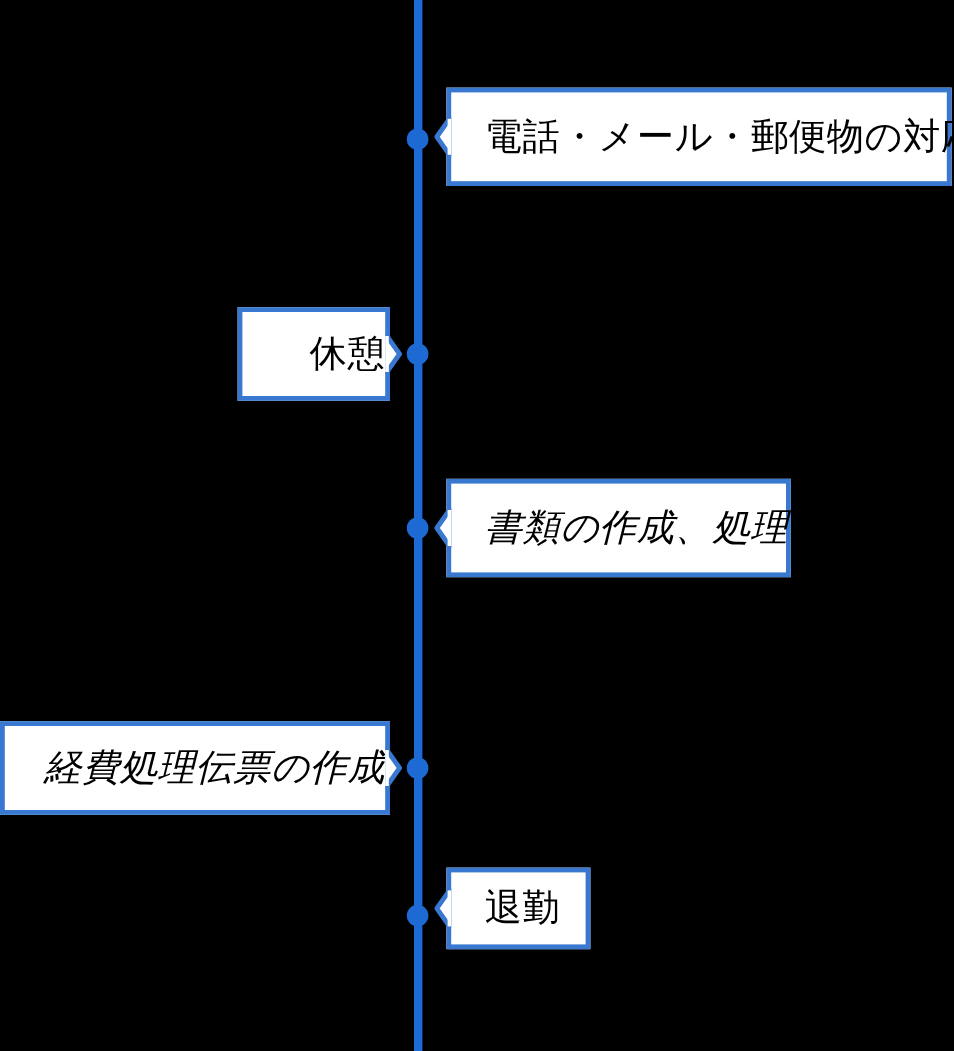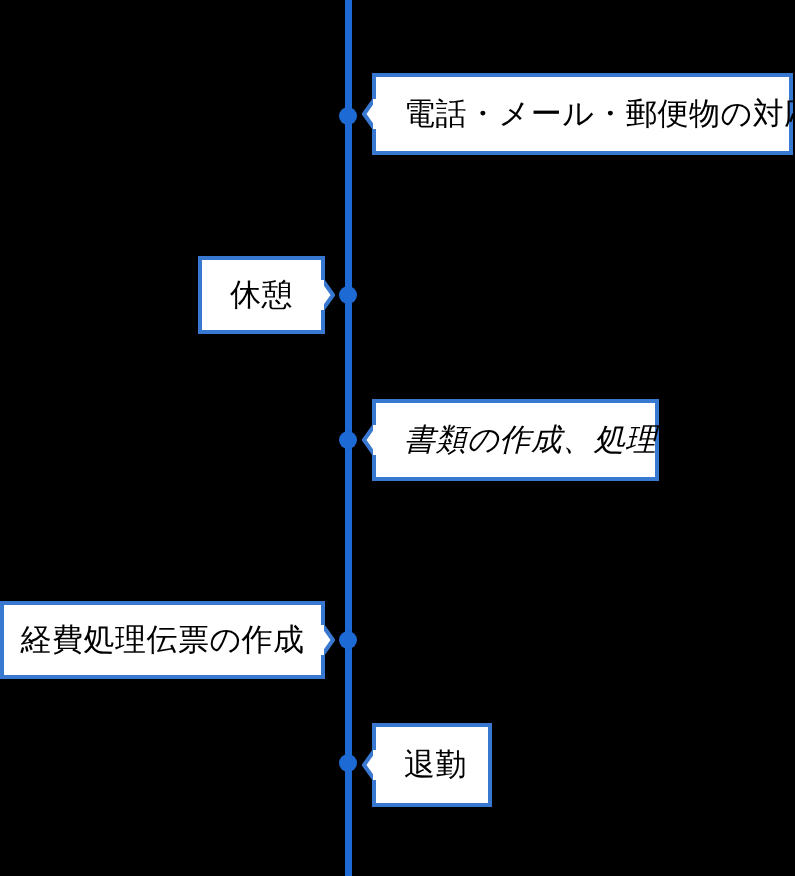--- a/index.html
+++ b/index.html
@@ -47,21 +47,21 @@
     font-size: 31px;
     line-height: 1.1;
     letter-spacing: 0.5px;
     white-space: nowrap;
   }
   .callout.right-side {
     justify-content: flex-start;
     padding-left: 28px;
   }
   .callout.left-side {
-    justify-content: center;
+    justify-content: flex-end;
   }
   
   .tail {
     position: absolute;
     top: 50%;
     transform: translateY(-50%);
     width: 14px;
     height: 34px;
   }
   .tail svg { display: block; }
@@ -102,32 +102,32 @@
     <span class="tail tail-left">
       <svg width="14" height="34" viewBox="0 0 14 34">
         <path d="M14 0 L2 17 L14 34 Z" fill="#ffffff" stroke="#3878d0" stroke-width="4"></path>
         <rect x="11" y="2" width="6" height="30" fill="#ffffff"></rect>
       </svg>
     </span>
     <span>書類の作成、処理</span>
   </div>
 
   <div class="milestone-dot" style="top:631px;"></div>
-  <div class="callout left-side" style="left:0px; top:601px; width:325px; height:78px;">
+  <div class="callout left-side" style="left:0px; top:601px; width:325px; height:78px;font-style:italic;">
     <span>経費処理伝票の作成</span>
     <span class="tail tail-right">
       <svg width="14" height="34" viewBox="0 0 14 34">
         <path d="M0 0 L12 17 L0 34 Z" fill="#ffffff" stroke="#3878d0" stroke-width="4"></path>
         <rect x="-3" y="2" width="6" height="30" fill="#ffffff"></rect>
       </svg>
     </span>
   </div>
 
   <div class="milestone-dot" style="top:754px;"></div>
-  <div class="callout right-side" style="left:372px; top:723px; width:120px; height:84px;">
+  <div class="callout right-side" style="left:372px; top:723px; width:120px; height:68px;">
     <span class="tail tail-left">
       <svg width="14" height="34" viewBox="0 0 14 34">
         <path d="M14 0 L2 17 L14 34 Z" fill="#ffffff" stroke="#3878d0" stroke-width="4"></path>
         <rect x="11" y="2" width="6" height="30" fill="#ffffff"></rect>
       </svg>
     </span>
     <span>退勤</span>
   </div>
 
 </div>

